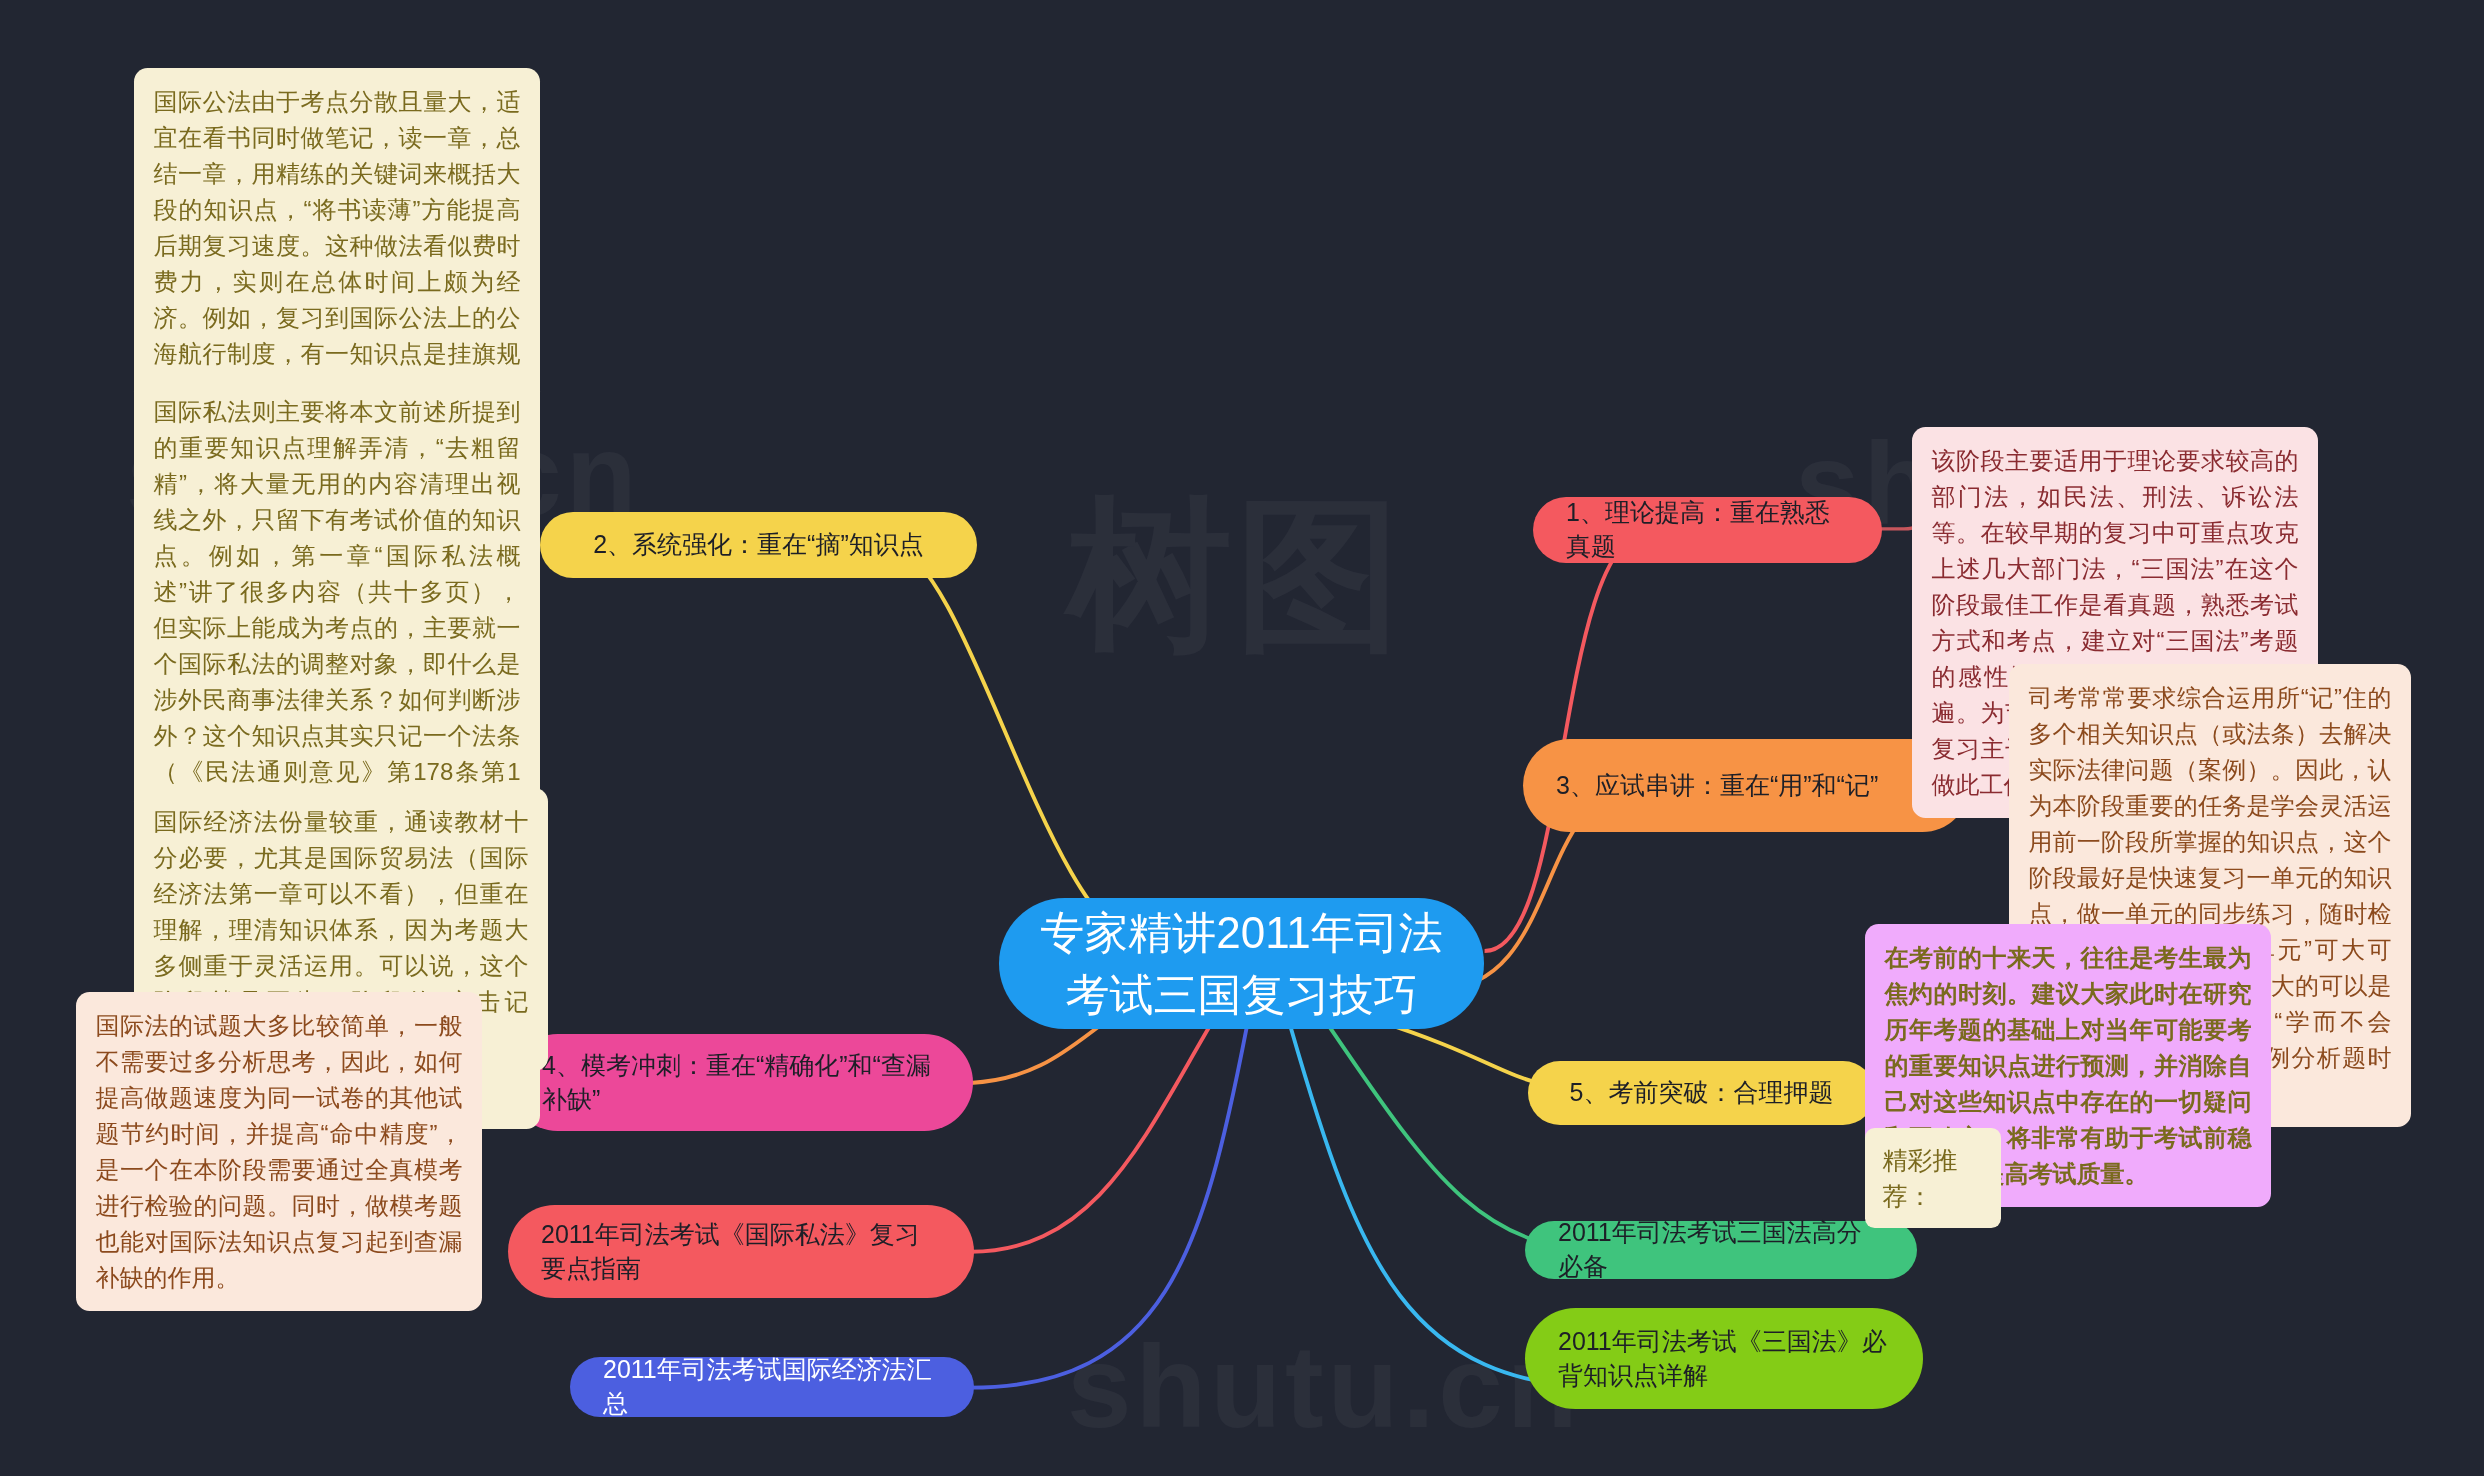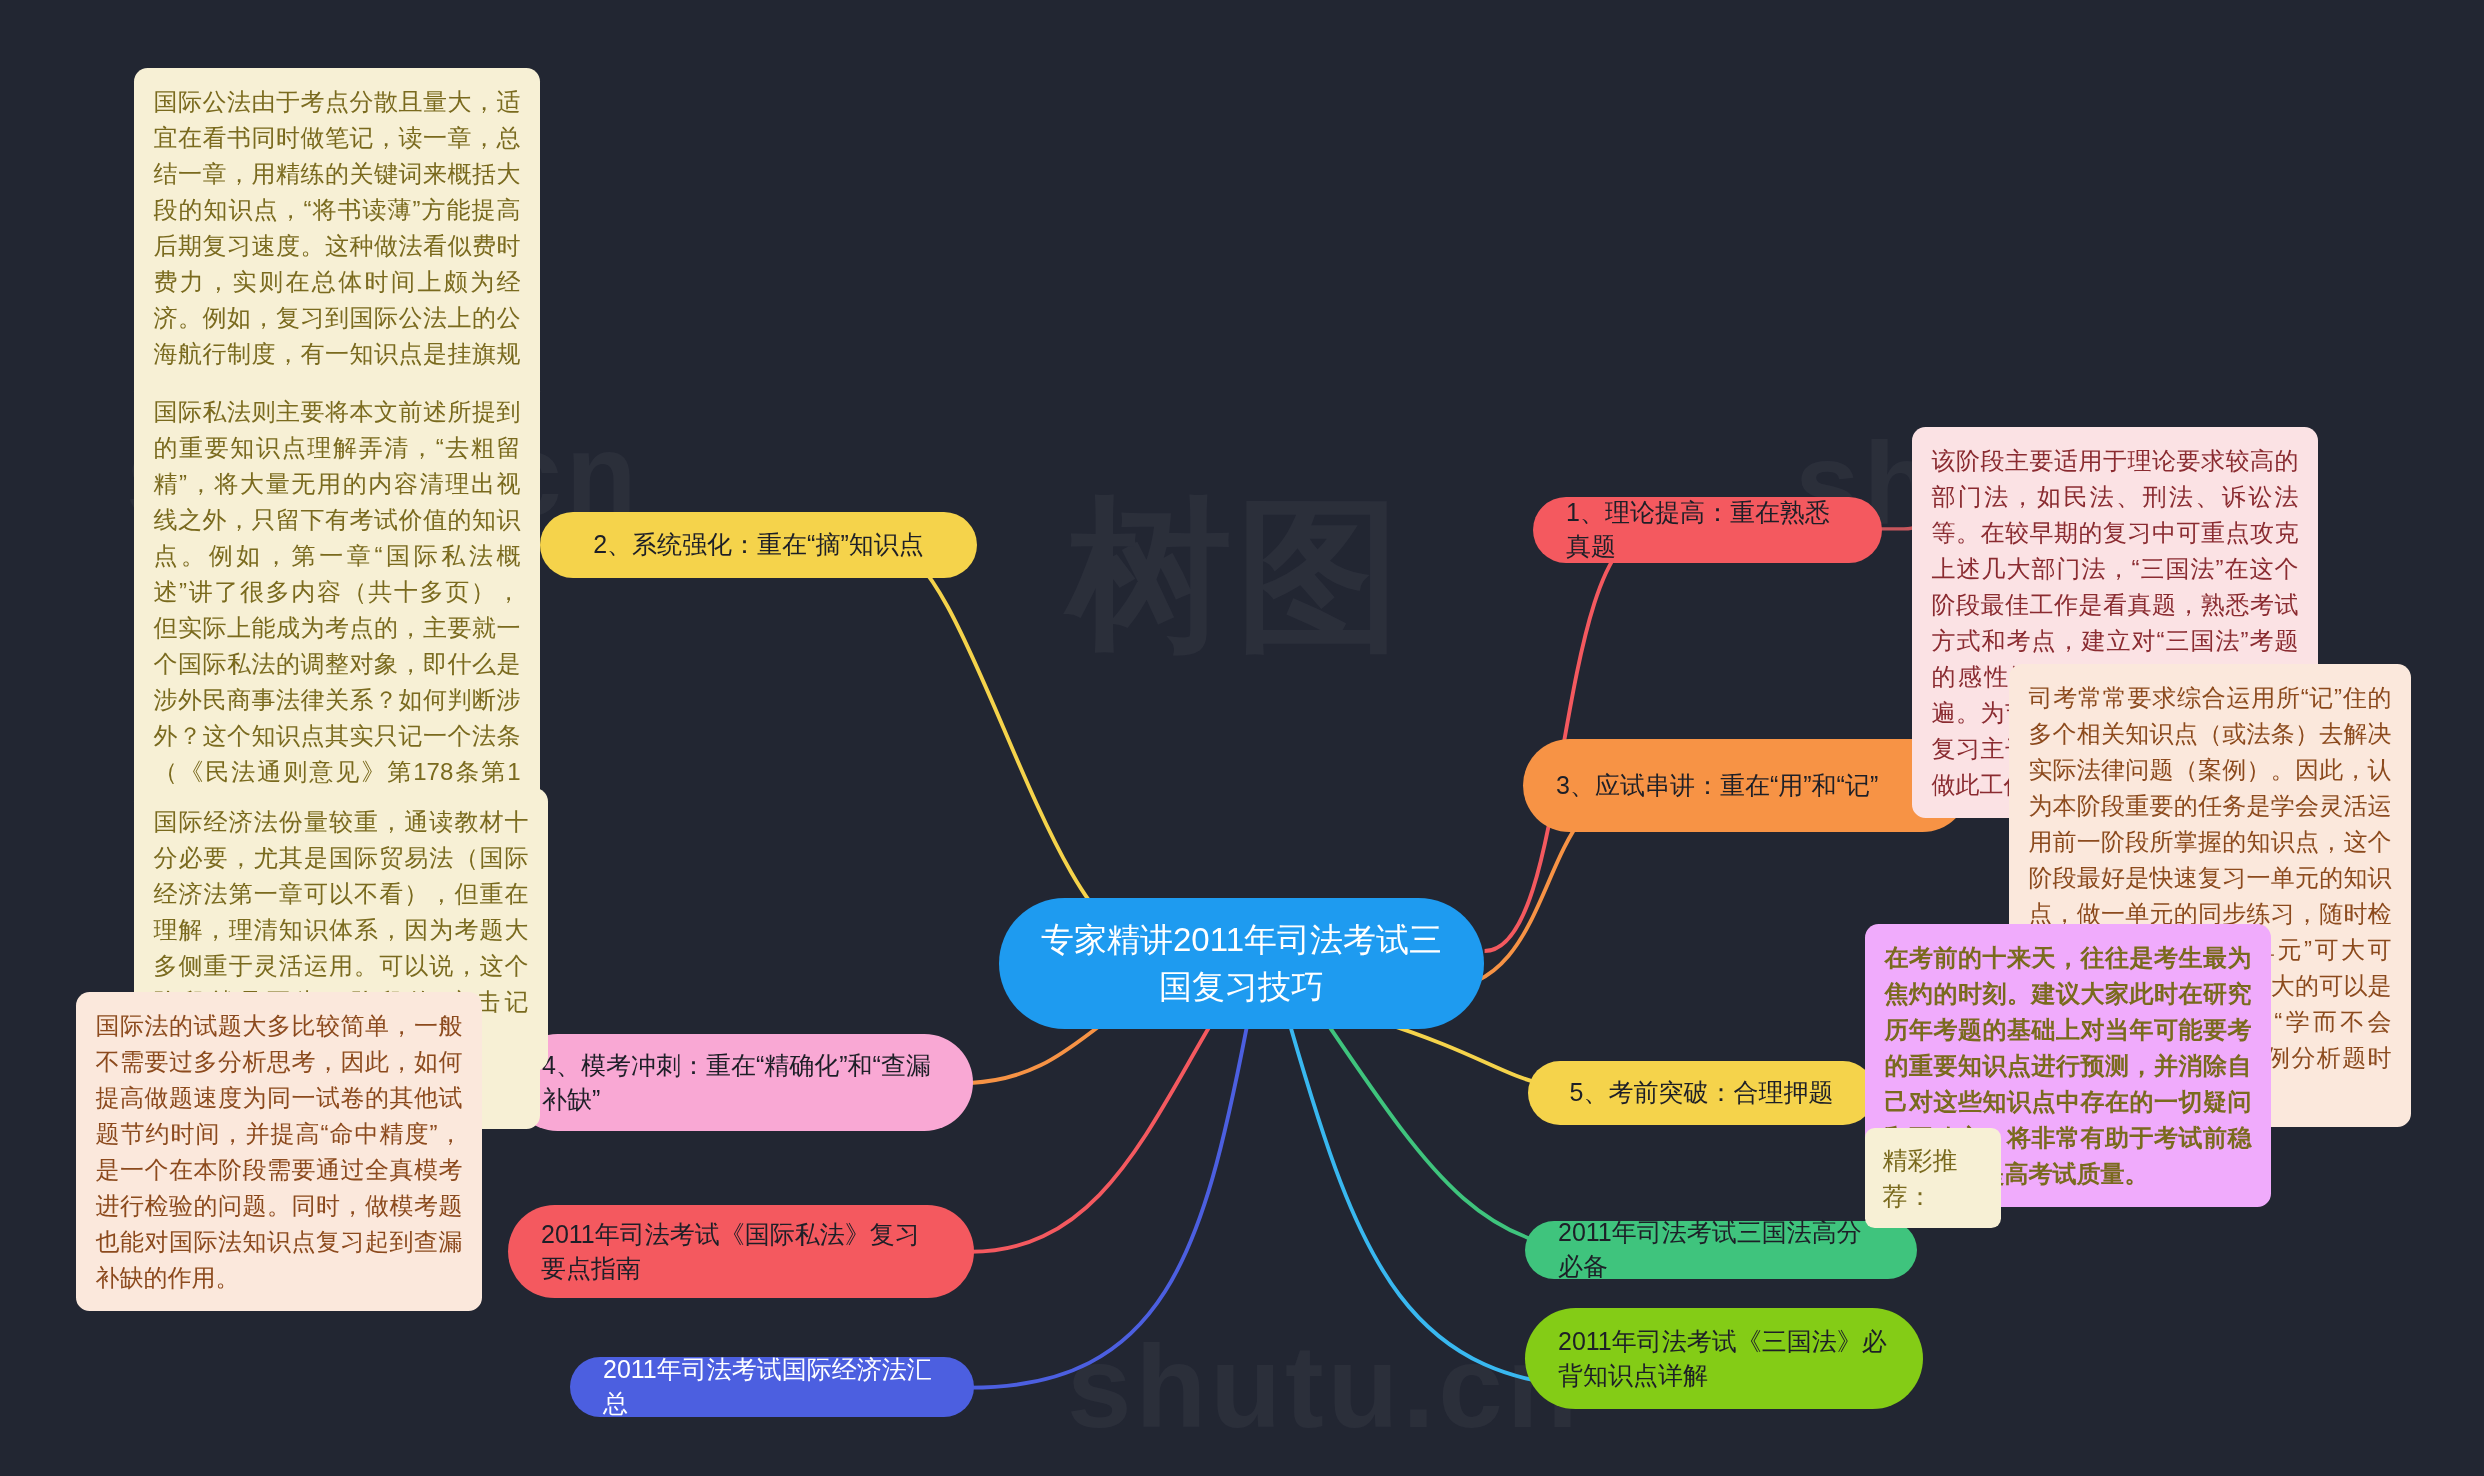--- a/index.html
+++ b/index.html
@@ -22,21 +22,21 @@
     display:flex;align-items:center;
     border-radius:969px;
     font-size:25px;line-height:1.35;
     color:#1d1f27;
     padding:13.6px 33px;
   }
   .node span{display:block;}
   .center-node{
     border-radius:68px;
     justify-content:center;text-align:center;
-    font-size:33px;line-height:1.4;color:#ffffff;
+    font-size:44px;line-height:1.4;color:#ffffff;
     padding:21.3px 39px;
   }
   .leaf{
     position:absolute;box-sizing:border-box;
     border-radius:13.6px;
     padding:15.5px 19.4px;
     font-size:24px;line-height:1.5;
     text-align:justify;
   }
   .note-sub{
@@ -103,21 +103,21 @@
   </div>
 
   <div class="node" style="left:1525px;top:1308px;width:398px;height:101px;background:#84cc16;">
     <span>2011年司法考试《三国法》必背知识点详解</span>
   </div>
 
   <div class="node" style="left:540px;top:512px;width:437px;height:66px;background:#f5d34b;justify-content:center;">
     <span>2、系统强化：重在“摘”知识点</span>
   </div>
 
-  <div class="node" style="left:509px;top:1034px;width:464px;height:97px;background:#f9a8d4;">
+  <div class="node" style="left:509px;top:1034px;width:464px;height:97px;background:#ec4899;">
     <span>4、模考冲刺：重在“精确化”和“查漏补缺”</span>
   </div>
 
   <div class="node" style="left:508px;top:1205px;width:466px;height:93px;background:#f4595f;">
     <span>2011年司法考试《国际私法》复习要点指南</span>
   </div>
 
   <div class="node" style="left:570px;top:1357px;width:404px;height:60px;background:#4c5fe0;color:#ffffff;justify-content:center;">
     <span>2011年司法考试国际经济法汇总</span>
   </div>

